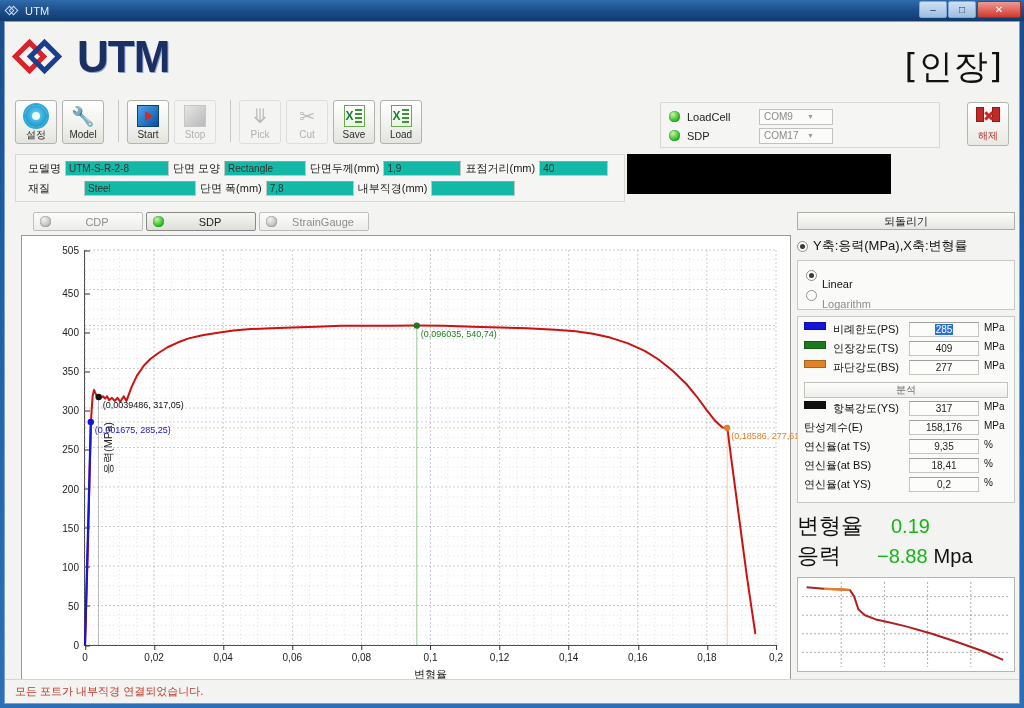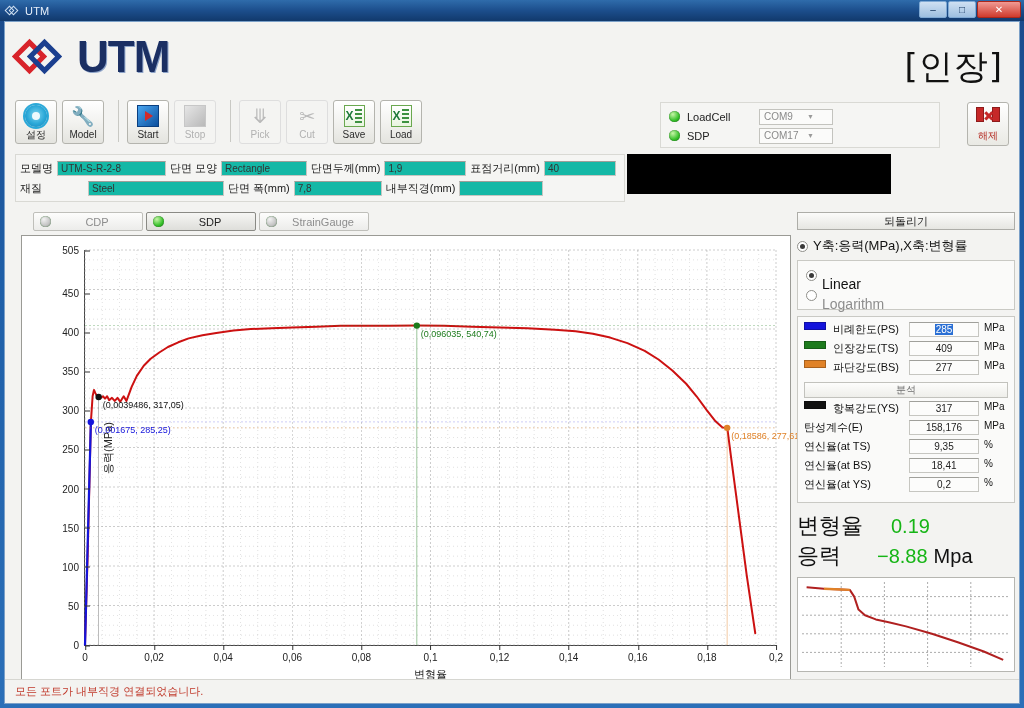--- a/index.html
+++ b/index.html
@@ -137,21 +137,21 @@
   }
   .release-btn .ric { width:28px;height:24px;position:relative; }
   .release-btn .plug { position:absolute;top:2px;width:8px;height:15px;background:#c62828;border:1px solid #8e1b1b;}
   .release-btn .pl1{left:2px;} .release-btn .pl2{right:2px;}
   .release-btn .xm { position:absolute;left:9px;top:4px;font-size:14px;color:#c62828;font-weight:bold;line-height:14px;}
   .release-btn .lb{font-size:10px;color:#b3261e;}
 
   
   .specimen {
     position:absolute; left:10px; top:132px; width:610px; height:48px;
-    border:1px solid #d9d9d4; background:#f5f5f3; padding:3px 4px;
+    border:1px solid #d9d9d4; background:#f5f5f3; padding:3px 12px;
   }
   .srow { display:flex; align-items:center; height:20px; }
   .slabel { color:#1a1a1a; font-size:11px; white-space:nowrap; }
   .sfield {
     height:15px; border:1px solid #c6c6c1; border-top-color:#9e9e99;
     background:#14b8a6; color:#333; font-size:10px; padding:0 3px;
     display:flex; align-items:center; margin:0 4px;
   }
 
   .blackbox { position:absolute; left:622px; top:132px; width:264px; height:40px; background:#000; }
@@ -203,21 +203,21 @@
   .axis-radio { display:flex; align-items:center; margin-top:7px; }
   .radio { width:11px;height:11px;border-radius:50%;border:1px solid #8f8f8a;
            background:#fff;margin-right:5px;position:relative;flex:none;}
   .radio.on:after{content:"";position:absolute;left:2px;top:2px;width:5px;height:5px;
            border-radius:50%;background:#3a3a3a;}
   .axis-radio .t { font-size:13px; color:#111; }
   .scale-box {
     margin-top:5px; border:1px solid #c9c9c4; background:#fafaf9; padding:4px 8px;
   }
   .scale-row { display:flex; align-items:center; height:20px; }
-  .scale-row .t { font-size:14px; color:#111;margin-top:18px; }
+  .scale-row .t { font-size:11px; color:#111;margin-top:18px; }
   .scale-row.dim .t { color:#8d8d8d; }
 
   .res-box { margin-top:6px; border:1px solid #c9c9c4; background:#fafaf9; padding:5px 6px 6px 6px; }
   .res-row { display:flex; align-items:flex-start; height:19px; }
   .swatch { width:22px;height:8px;margin-right:7px;flex:none;border:1px solid rgba(0,0,0,.25);}
   .res-name { width:76px; font-size:11px; color:#111; }
   .res-val {
     flex:1; height:15px; border:1px solid #c6c6c1; border-top-color:#a0a09b;
     background:#fcfcfb; display:flex;align-items:center;justify-content:center;
     font-size:10px;color:#222; margin-right:5px;
@@ -371,21 +371,21 @@
         <span class="sfield" style="width:112px">UTM-S-R-2-8</span>
         <span class="slabel">단면 모양</span>
         <span class="sfield" style="width:88px">Rectangle</span>
         <span class="slabel">단면두께(mm)</span>
         <span class="sfield" style="width:84px">1,9</span>
         <span class="slabel">표점거리(mm)</span>
         <span class="sfield" style="width:74px">40</span>
       </div>
       <div class="srow">
         <span class="slabel" style="width:52px">재질</span>
-        <span class="sfield" style="width:136px;margin-left:16px">Steel</span>
+        <span class="sfield" style="width:112px;margin-left:4px">Steel</span>
         <span class="slabel">단면 폭(mm)</span>
         <span class="sfield" style="width:88px">7,8</span>
         <span class="slabel">내부직경(mm)</span>
         <span class="sfield" style="width:84px"></span>
       </div>
     </div>
 
     <div class="blackbox"></div>
 
     <div class="stabs">

